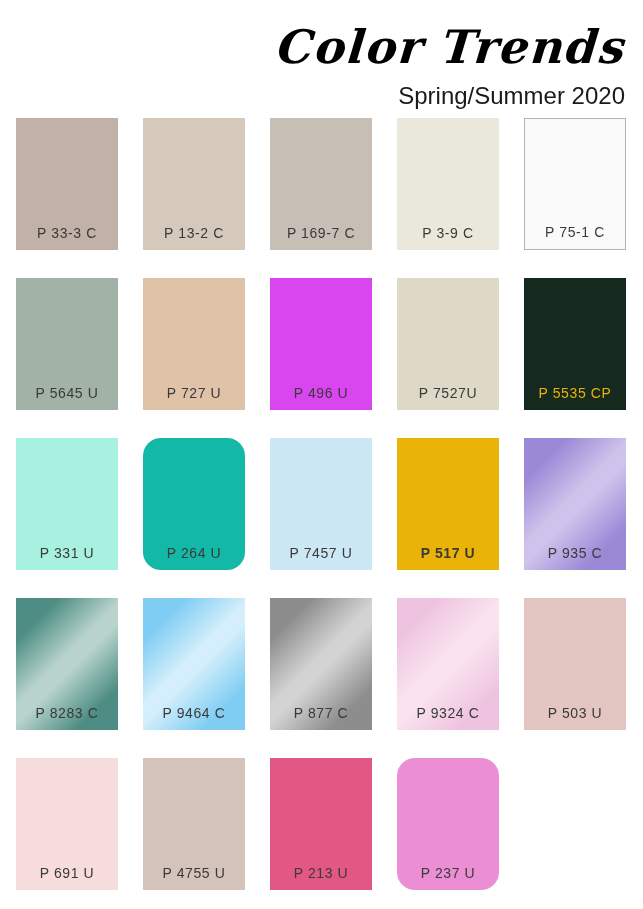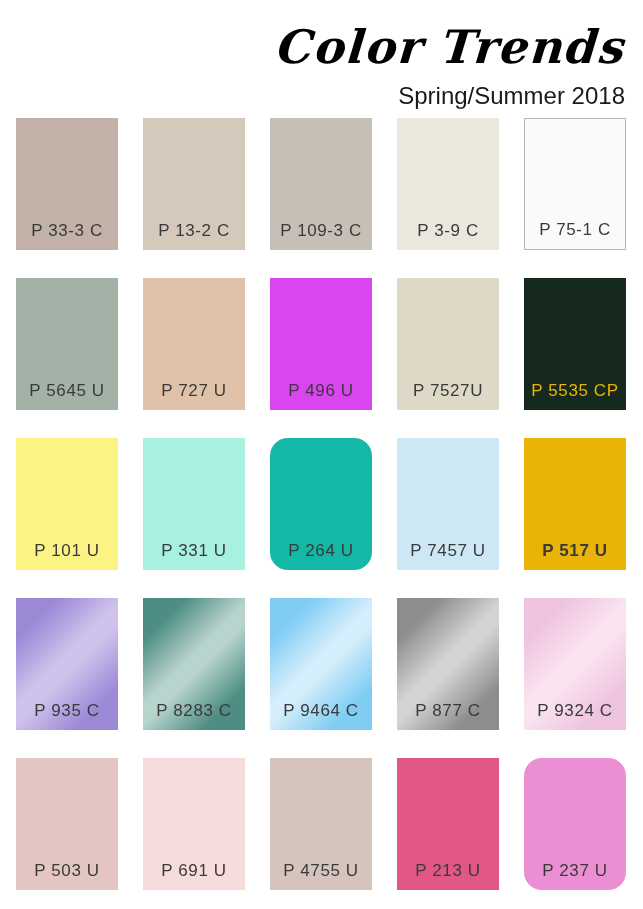--- a/index.html
+++ b/index.html
@@ -70,49 +70,49 @@
     box-sizing: border-box;
     overflow: hidden;
   }
   .swatch .label {
     position: absolute;
     left: 0;
     right: 0;
     bottom: 9px;
     text-align: center;
     font-family: "Liberation Sans", sans-serif;
-    font-size: 17px;
+    font-size: 14px;
     letter-spacing: 0.6px;
     color: #3a3a3a;
     white-space: nowrap;
   }
   .swatch.light-text .label {
     color: #eab308;
   }
   .swatch.bordered {
     border: 1px solid #b5b5b5;
   }
 </style>
 </head>
 <body>
 
 <div class="header">
   <div class="title-script">Color Trends</div>
-  <div class="title-sub">Spring/Summer 2018</div>
+  <div class="title-sub">Spring/Summer 2020</div>
 </div>
 
 <div class="grid">
     <div class="swatch" style="background: rgb(193, 177, 167);">
       <span class="label">P 33-3 C</span>
     </div>
     <div class="swatch" style="background: rgb(213, 201, 188);">
       <span class="label">P 13-2 C</span>
     </div>
     <div class="swatch" style="background: rgb(199, 191, 181);">
-      <span class="label">P 109-3 C</span>
+      <span class="label">P 169-7 C</span>
     </div>
     <div class="swatch" style="background: rgb(234, 231, 221);">
       <span class="label">P 3-9 C</span>
     </div>
     <div class="swatch bordered" style="background: rgb(250, 250, 250);">
       <span class="label">P 75-1 C</span>
     </div>
     <div class="swatch" style="background: rgb(163, 178, 166);">
       <span class="label">P 5645 U</span>
     </div>
@@ -120,23 +120,20 @@
       <span class="label">P 727 U</span>
     </div>
     <div class="swatch" style="background: #d946ef;">
       <span class="label">P 496 U</span>
     </div>
     <div class="swatch" style="background: rgb(222, 216, 199);">
       <span class="label">P 7527U</span>
     </div>
     <div class="swatch light-text" style="background: rgb(21, 41, 31);">
       <span class="label">P 5535 CP</span>
-    </div>
-    <div class="swatch" style="background: rgb(251, 244, 132);">
-      <span class="label">P 101 U</span>
     </div>
     <div class="swatch" style="background: rgb(168, 240, 224);">
       <span class="label">P 331 U</span>
     </div>
     <div class="swatch" style="background: #14b8a6; border-radius: 18px;">
       <span class="label">P 264 U</span>
     </div>
     <div class="swatch" style="background: rgb(203, 232, 244);">
       <span class="label">P 7457 U</span>
     </div>

